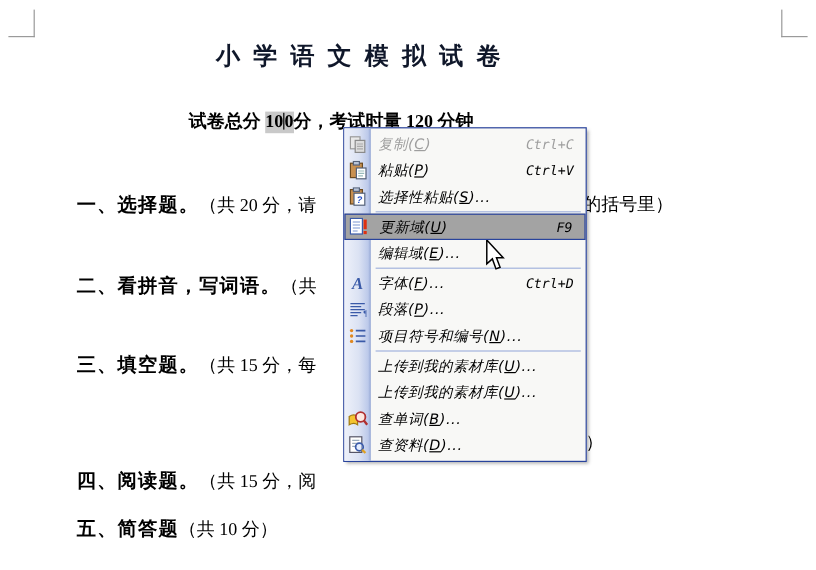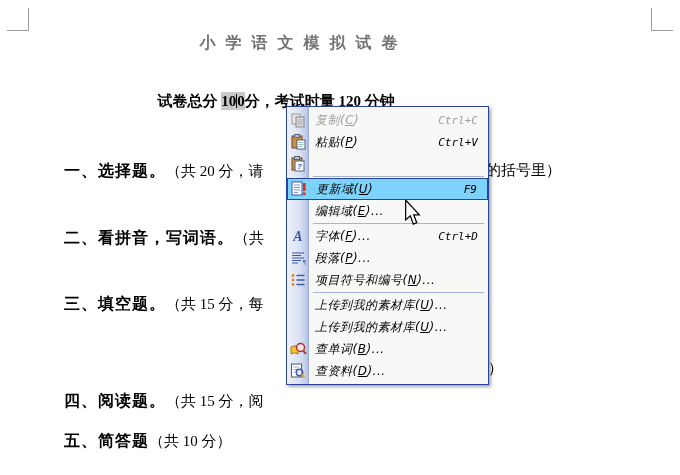--- a/index.html
+++ b/index.html
@@ -8,21 +8,21 @@
     background:#ffffff;
     font-family:"Liberation Serif","DejaVu Serif",serif;
   }
   
   .crop{position:absolute;width:21px;height:22px;}
   .crop.tl{left:7px;top:8px;border-right:1px solid #9a9a9a;border-bottom:1px solid #9a9a9a;}
   .crop.tr{left:651px;top:8px;border-left:1px solid #9a9a9a;border-bottom:1px solid #9a9a9a;}
   
   .doc-title{
     position:absolute;left:0;top:33px;width:600px;text-align:center;
-    font-size:16px;font-weight:bold;color:#737373;letter-spacing:3px;
+    font-size:20px;font-weight:bold;color:#0f172a;letter-spacing:3px;
   }
   .doc-subtitle{
     position:absolute;left:0;top:92px;width:552px;text-align:center;
     font-size:15px;font-weight:bold;color:#000;z-index:1;white-space:nowrap;
   }
   .field-shade{background:#c9c9c9;padding:1px 0;}
   .caret{display:inline-block;width:1px;height:14px;background:#000;vertical-align:-2px;}
   .doc-line{position:absolute;left:64px;white-space:nowrap;z-index:1;}
   .doc-line .h{font-size:16px;font-weight:bold;color:#000;letter-spacing:1px;}
   .doc-line .d{font-size:15px;font-weight:normal;color:#000;}
@@ -47,21 +47,21 @@
     width:22px;min-width:22px;height:18px;display:flex;align-items:center;justify-content:center;
   }
   .menu-item .mi-label{margin-left:6px;white-space:nowrap;letter-spacing:0.5px;}
   .menu-item .mi-label u{text-decoration:underline;}
   .menu-item .mi-shortcut{
     margin-left:auto;margin-right:10px;
     font-family:"DejaVu Sans Mono","Liberation Mono",monospace;font-size:11px;
   }
   .menu-item.disabled .mi-label,.menu-item.disabled .mi-shortcut{color:#9e9e9e;}
   .menu-item.highlighted{
-    background:#7dd3fc;border:1px solid #28439c;
+    background:#a3a3a3;border:1px solid #28439c;
   }
   .menu-sep{height:1px;background:#a3b4dc;margin:1px 4px 1px 26px;}
   
   .cursor{position:absolute;left:404px;top:200px;z-index:20;}
 </style>
 </head>
 <body>
 
 <div class="crop tl"></div>
 <div class="crop tr"></div>
@@ -108,20 +108,21 @@
       </div>
       <div class="menu-item">
         <span class="mi-icon">
           <svg width="15" height="16" viewBox="0 0 15 16">
             <rect x="1" y="2" width="10" height="12" fill="#c89050" stroke="#6b4a20"></rect>
             <rect x="3.5" y="0.5" width="5" height="3" fill="#b8c4d8" stroke="#55627a"></rect>
             <rect x="4" y="5" width="9" height="10" fill="#ffffff" stroke="#55627a"></rect>
             <text x="8.5" y="13" font-size="8" font-weight="bold" fill="#2b55c9" text-anchor="middle" font-family="sans-serif">?</text>
           </svg>
         </span>
+        <span class="mi-label">选择性粘贴(<u>S</u>)...</span>
         <span class="mi-shortcut"></span>
       </div>
       <div class="menu-sep"></div>
       <div class="menu-item highlighted">
         <span class="mi-icon">
           <svg width="16" height="16" viewBox="0 0 16 16">
             <rect x="1" y="1" width="10" height="13" fill="#ffffff" stroke="#3a5aa8"></rect>
             <path d="M3 4h6M3 6.5h6M3 9h6M3 11.5h4" stroke="#7a96d2" stroke-width="1"></path>
             <rect x="12" y="2" width="2.6" height="8" fill="#e03010"></rect>
             <rect x="12" y="11.5" width="2.6" height="2.6" fill="#e03010"></rect>

